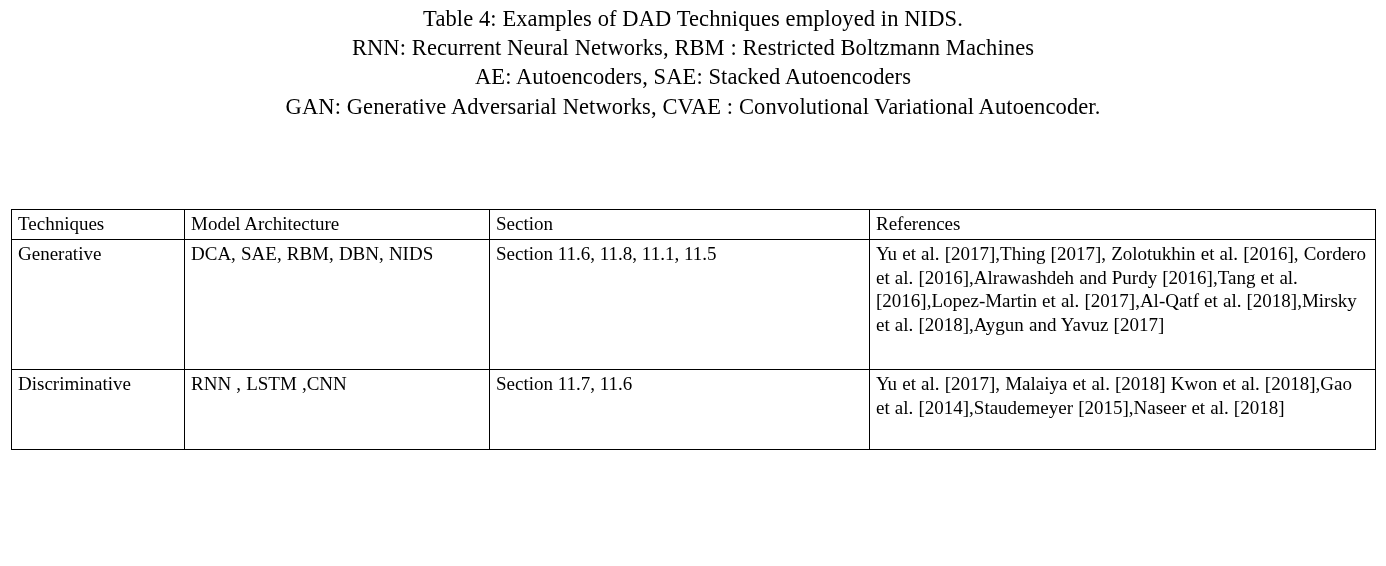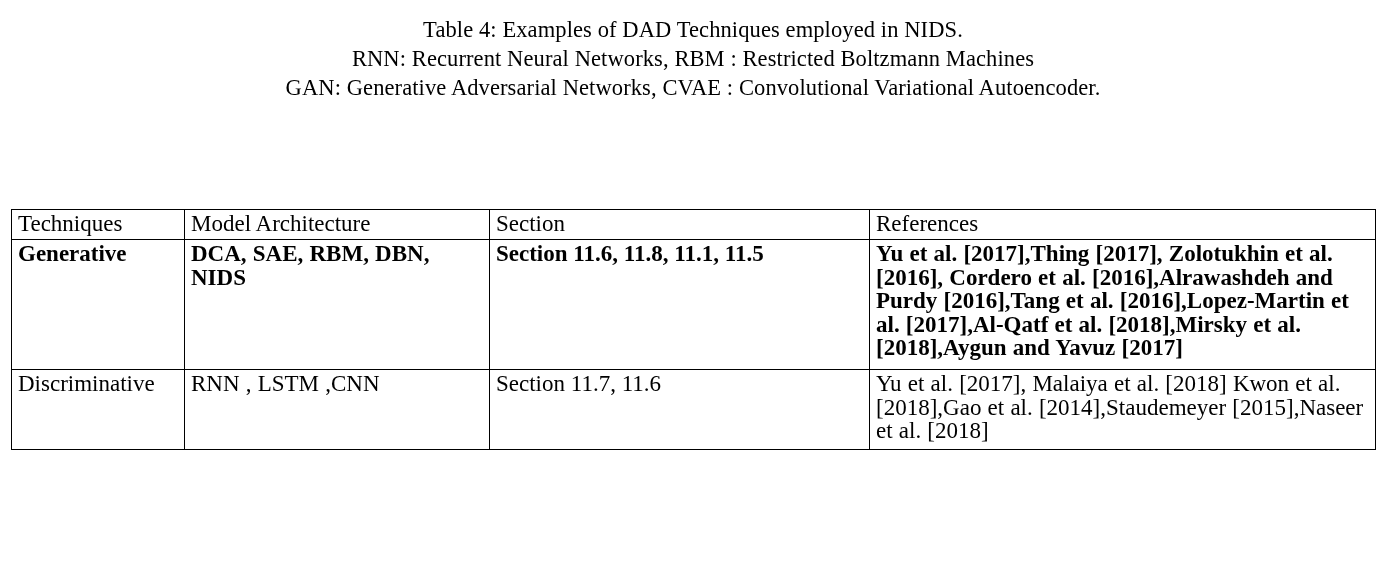--- a/index.html
+++ b/index.html
@@ -17,21 +17,21 @@
 
   .page {
     position: relative;
     width: 1386px;
     height: 566px;
     box-sizing: border-box;
   }
 
   
   .caption {
-    padding-top: 15px;
+    padding-top: 4px;
     text-align: center;
     font-size: 22.5px;
     line-height: 29.2px;
     letter-spacing: 0.1px;
   }
   .caption-line {
     display: block;
     white-space: nowrap;
   }
 
@@ -39,21 +39,21 @@
   .table-wrap {
     position: absolute;
     left: 11px;
     top: 209px;
     width: 1364px;
   }
   table.dad {
     border-collapse: collapse;
     table-layout: fixed;
     width: 1364px;
-    font-size: 23px;
+    font-size: 19px;
     line-height: 23.5px;
   }
   table.dad,
   table.dad td,
   table.dad th {
     border: 1px solid #000000;
   }
   table.dad th,
   table.dad td {
     vertical-align: top;
@@ -73,32 +73,33 @@
   col.c-sect { width: 380px; }
   col.c-refs { width: 506px; }
 
   .justify {
     text-align: justify;
     text-align-last: left;
     word-spacing: 0.02em;
   }
 
   
-  tr.row-generative td { height: 124px; font-weight: bold; }
+  tr.row-generative td { height: 124px; }
   tr.row-hybrid td { height: 104px; }
   tr.row-discriminative td { height: 74px; }
 </style>
 </head>
 <body>
 
 <div class="page">
 
   <div class="caption">
     <span class="caption-line">Table 4: Examples of DAD Techniques employed in NIDS.</span>
     <span class="caption-line">RNN: Recurrent Neural Networks, RBM : Restricted Boltzmann Machines</span>
+    <span class="caption-line">AE: Autoencoders, SAE: Stacked Autoencoders</span>
     <span class="caption-line">GAN: Generative Adversarial Networks, CVAE : Convolutional Variational Autoencoder.</span>
   </div>
 
   <div class="table-wrap">
     <table class="dad">
       <colgroup>
         <col class="c-tech">
         <col class="c-arch">
         <col class="c-sect">
         <col class="c-refs">

